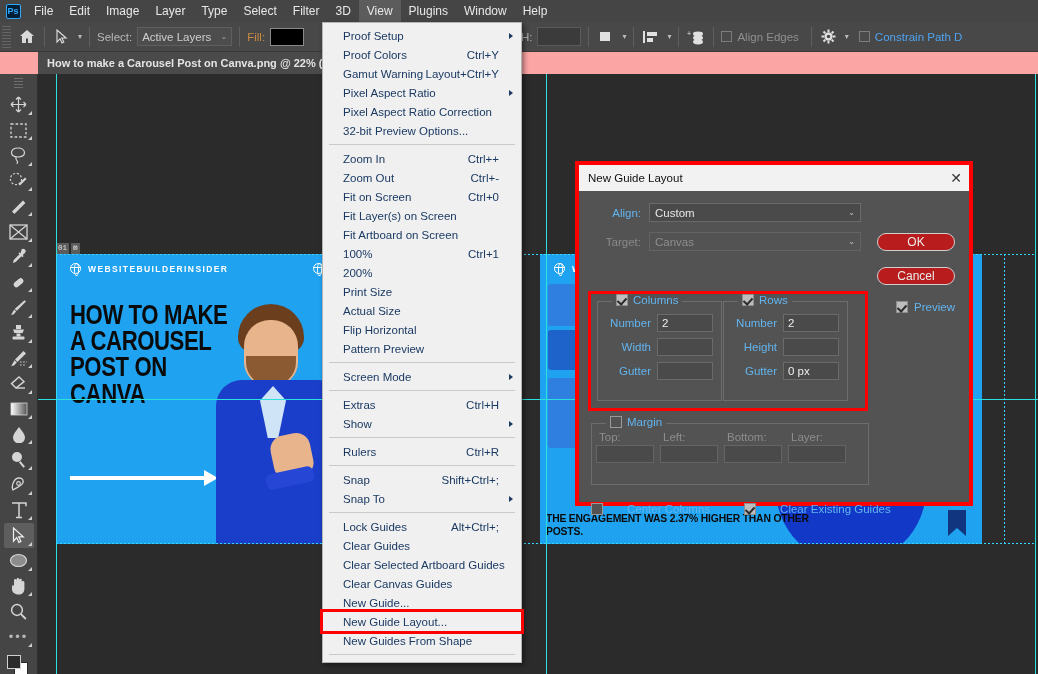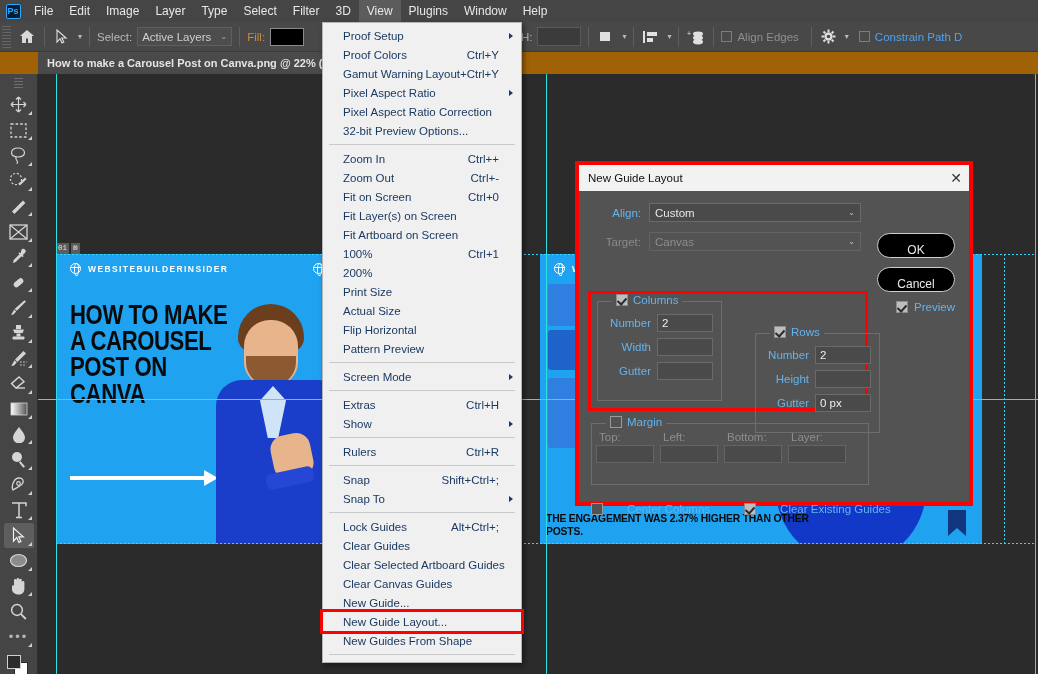--- a/index.html
+++ b/index.html
@@ -52,21 +52,21 @@
   }
   .caret-sm { font-size: 8px; color: #b9b9b9; margin-left: 6px; }
   .swatch-black { width: 34px; height: 18px; background: #000; border: 1px solid #8a8a8a; }
   .ob-icon { width: 20px; height: 20px; display:flex; align-items:center; justify-content:center; }
   .ob-check { width: 11px; height: 11px; border: 1px solid #7d7d7d; background: #4a4a4a; margin-right: 5px; }
   .lbl-blue { color: #4ea3f0; font-size: 11.5px; white-space: nowrap; }
 
   
   .tabbar {
     position: absolute; left: 0; top: 52px; width: 1038px; height: 22px;
-    background: #a16207;
+    background: #fca5a5;
   }
   .doc-tab {
     position: absolute; left: 38px; top: 0; height: 22px; background: #4a4a4a;
     display: flex; align-items: center; padding: 0 9px;
     font-size: 11px; color: #e4e4e4; font-weight: bold; white-space: nowrap;
     border-right: 1px solid #2b2b2b;
   }
 
   
   .toolbar {
@@ -214,23 +214,23 @@
   .row .lab.dim { color: #8a8a8a; }
   .dd {
     width: 212px; height: 19px; background: #4a4a4a; border: 1px solid #6a6a6a;
     display: flex; align-items: center; justify-content: space-between;
     padding: 0 5px; font-size: 11.5px; color: #e6e6e6;
   }
   .dd.disabled { background: #535353; border-color: #636363; color: #8d8d8d; }
   .dd .cv { font-size: 8px; color: #c8c8c8; }
 
   .btn {
-    position: absolute; width: 78px; height: 25px; border: 1px solid #cfcfcf;
+    position: absolute; width: 78px; height: 18px; border: 1px solid #cfcfcf;
     border-radius: 13px; color: #eaeaea; font-size: 12px;
-    display: flex; align-items: flex-end; justify-content: center; background: #000000;
+    display: flex; align-items: center; justify-content: center; background: #b91c1c;
   }
   .btn-ok { right: 14px; top: 42px; }
   .btn-cancel { right: 14px; top: 76px; }
   .preview-row {
     position: absolute; right: 14px; top: 110px; display: flex; align-items: center; gap: 6px;
   }
 
   .ckbox {
     width: 12px; height: 12px; background: #bdbdbd; border: 1px solid #8d8d8d;
     position: relative; flex: none;
@@ -770,21 +770,21 @@
         <div class="frow">
           <span class="fl">Width</span>
           <span class="fin"></span>
         </div>
         <div class="frow">
           <span class="fl">Gutter</span>
           <span class="fin"></span>
         </div>
       </div>
 
-      <div class="fieldset" style="left:176px; top:110px; width:125px; height:100px;margin-top:32px;">
+      <div class="fieldset" style="left:144px; top:110px; width:125px; height:100px;">
         <div class="fs-legend">
           <span class="ckbox on"></span>
           <span class="ck-lbl">Rows</span>
         </div>
         <div class="frow">
           <span class="fl">Number</span>
           <span class="fin">2</span>
         </div>
         <div class="frow">
           <span class="fl">Height</span>

